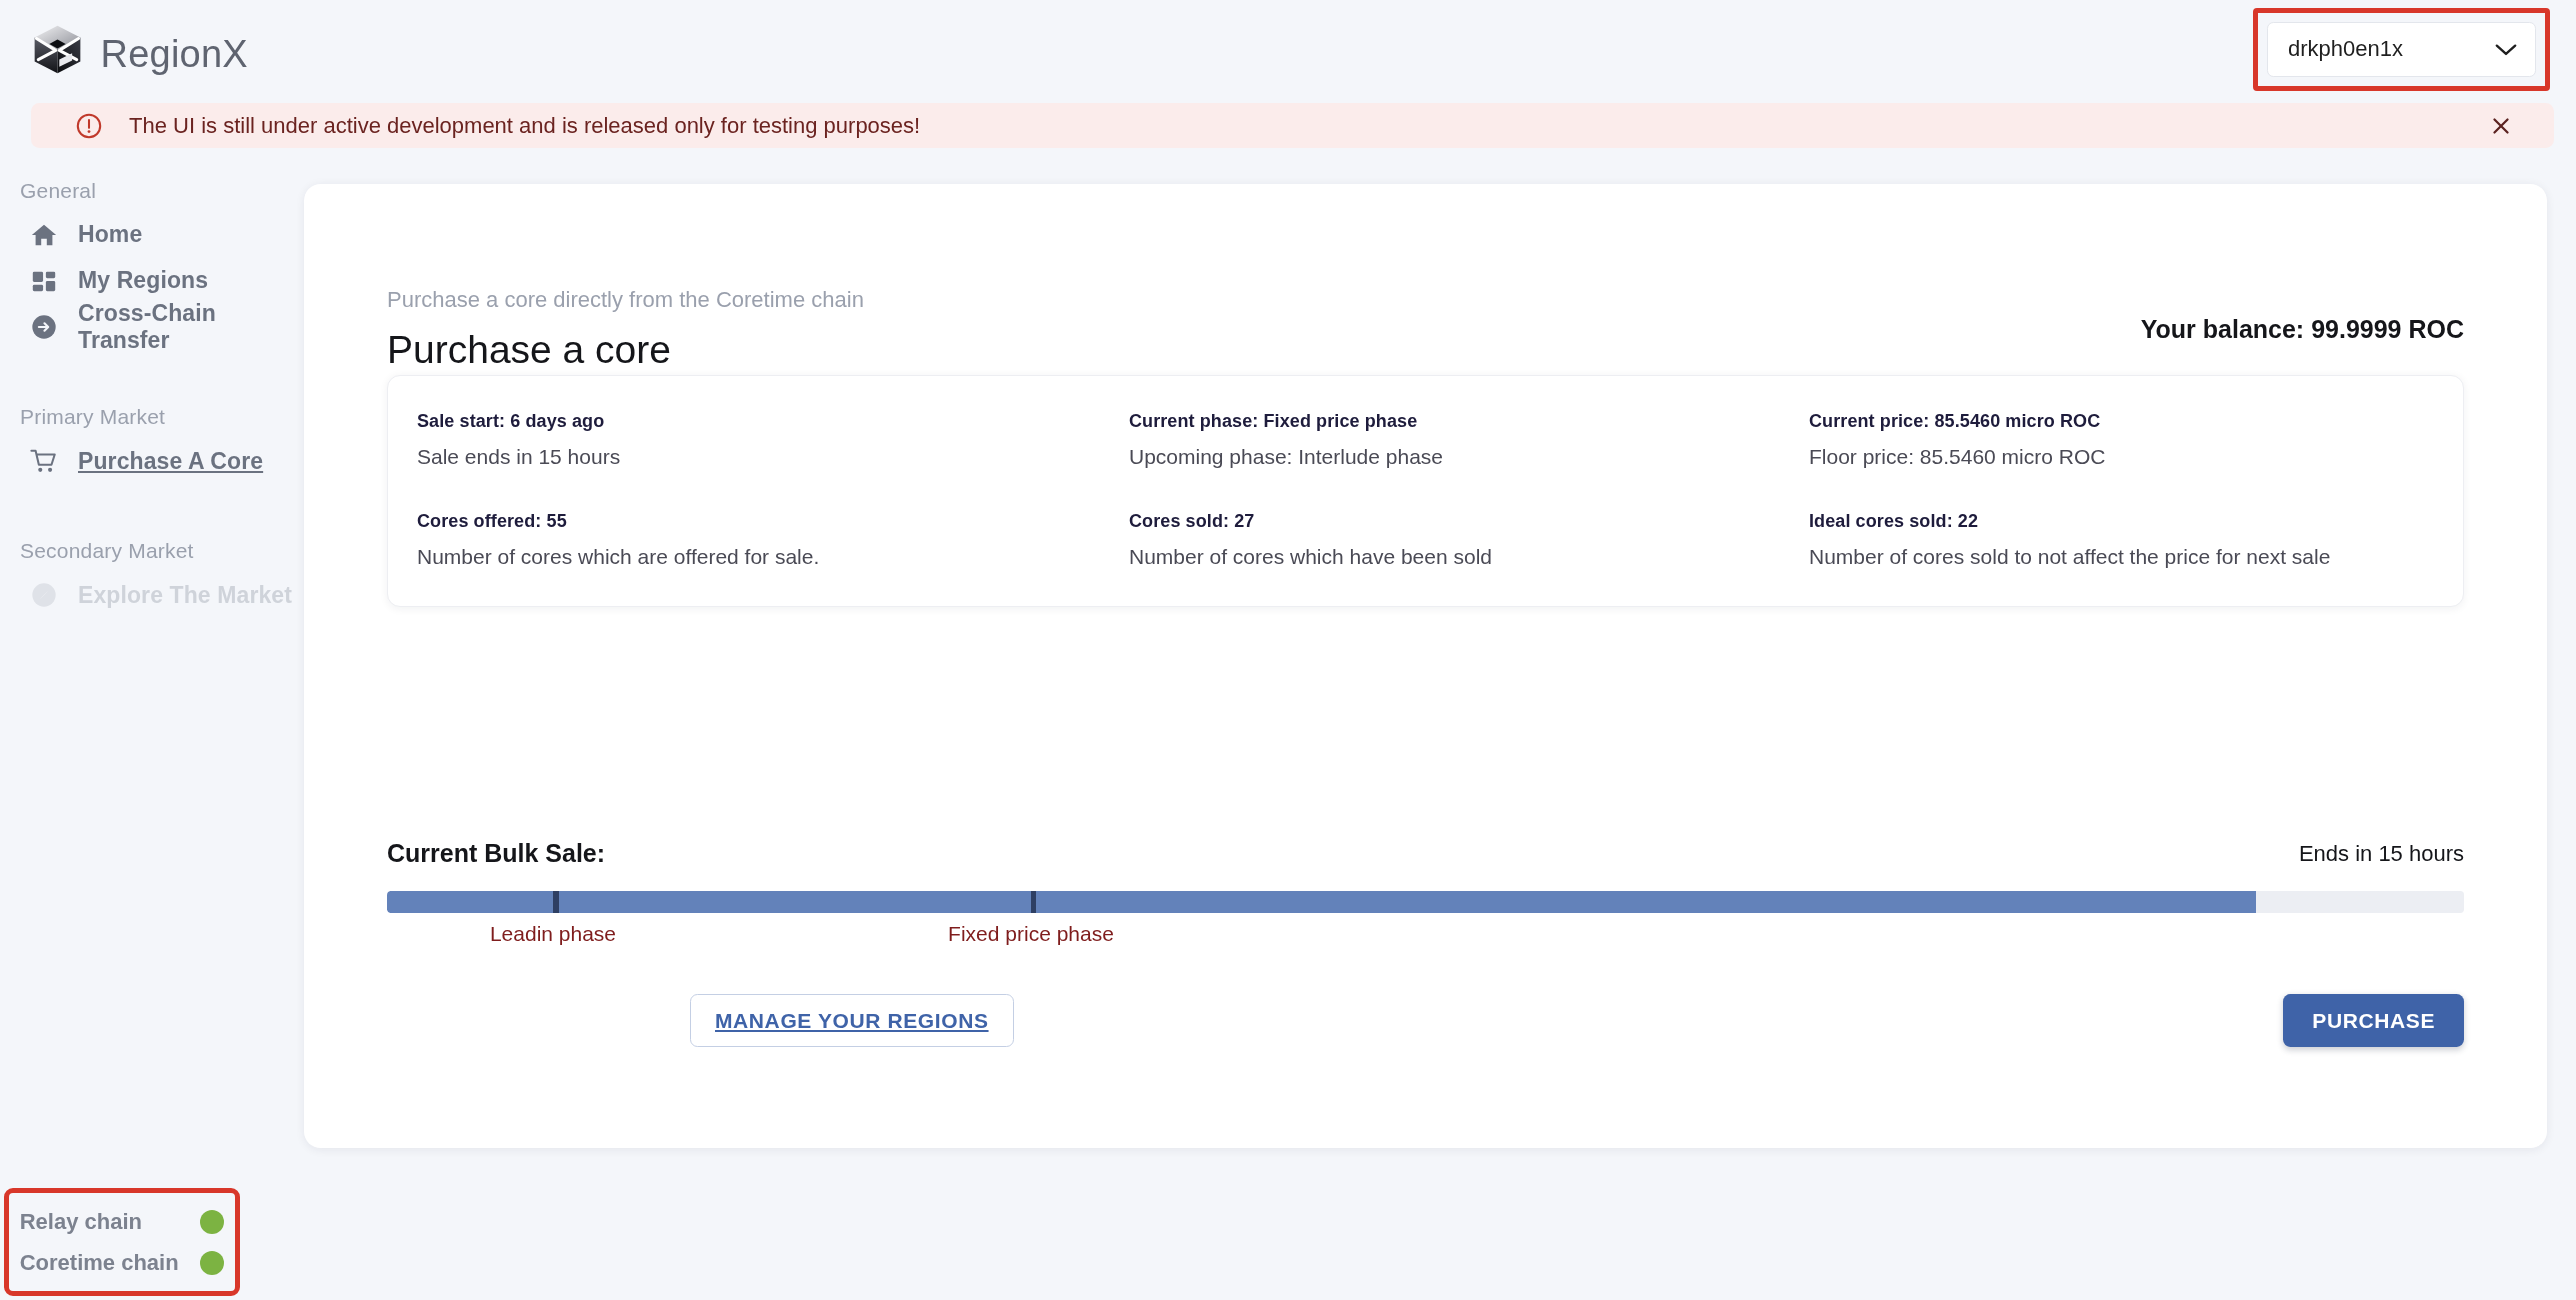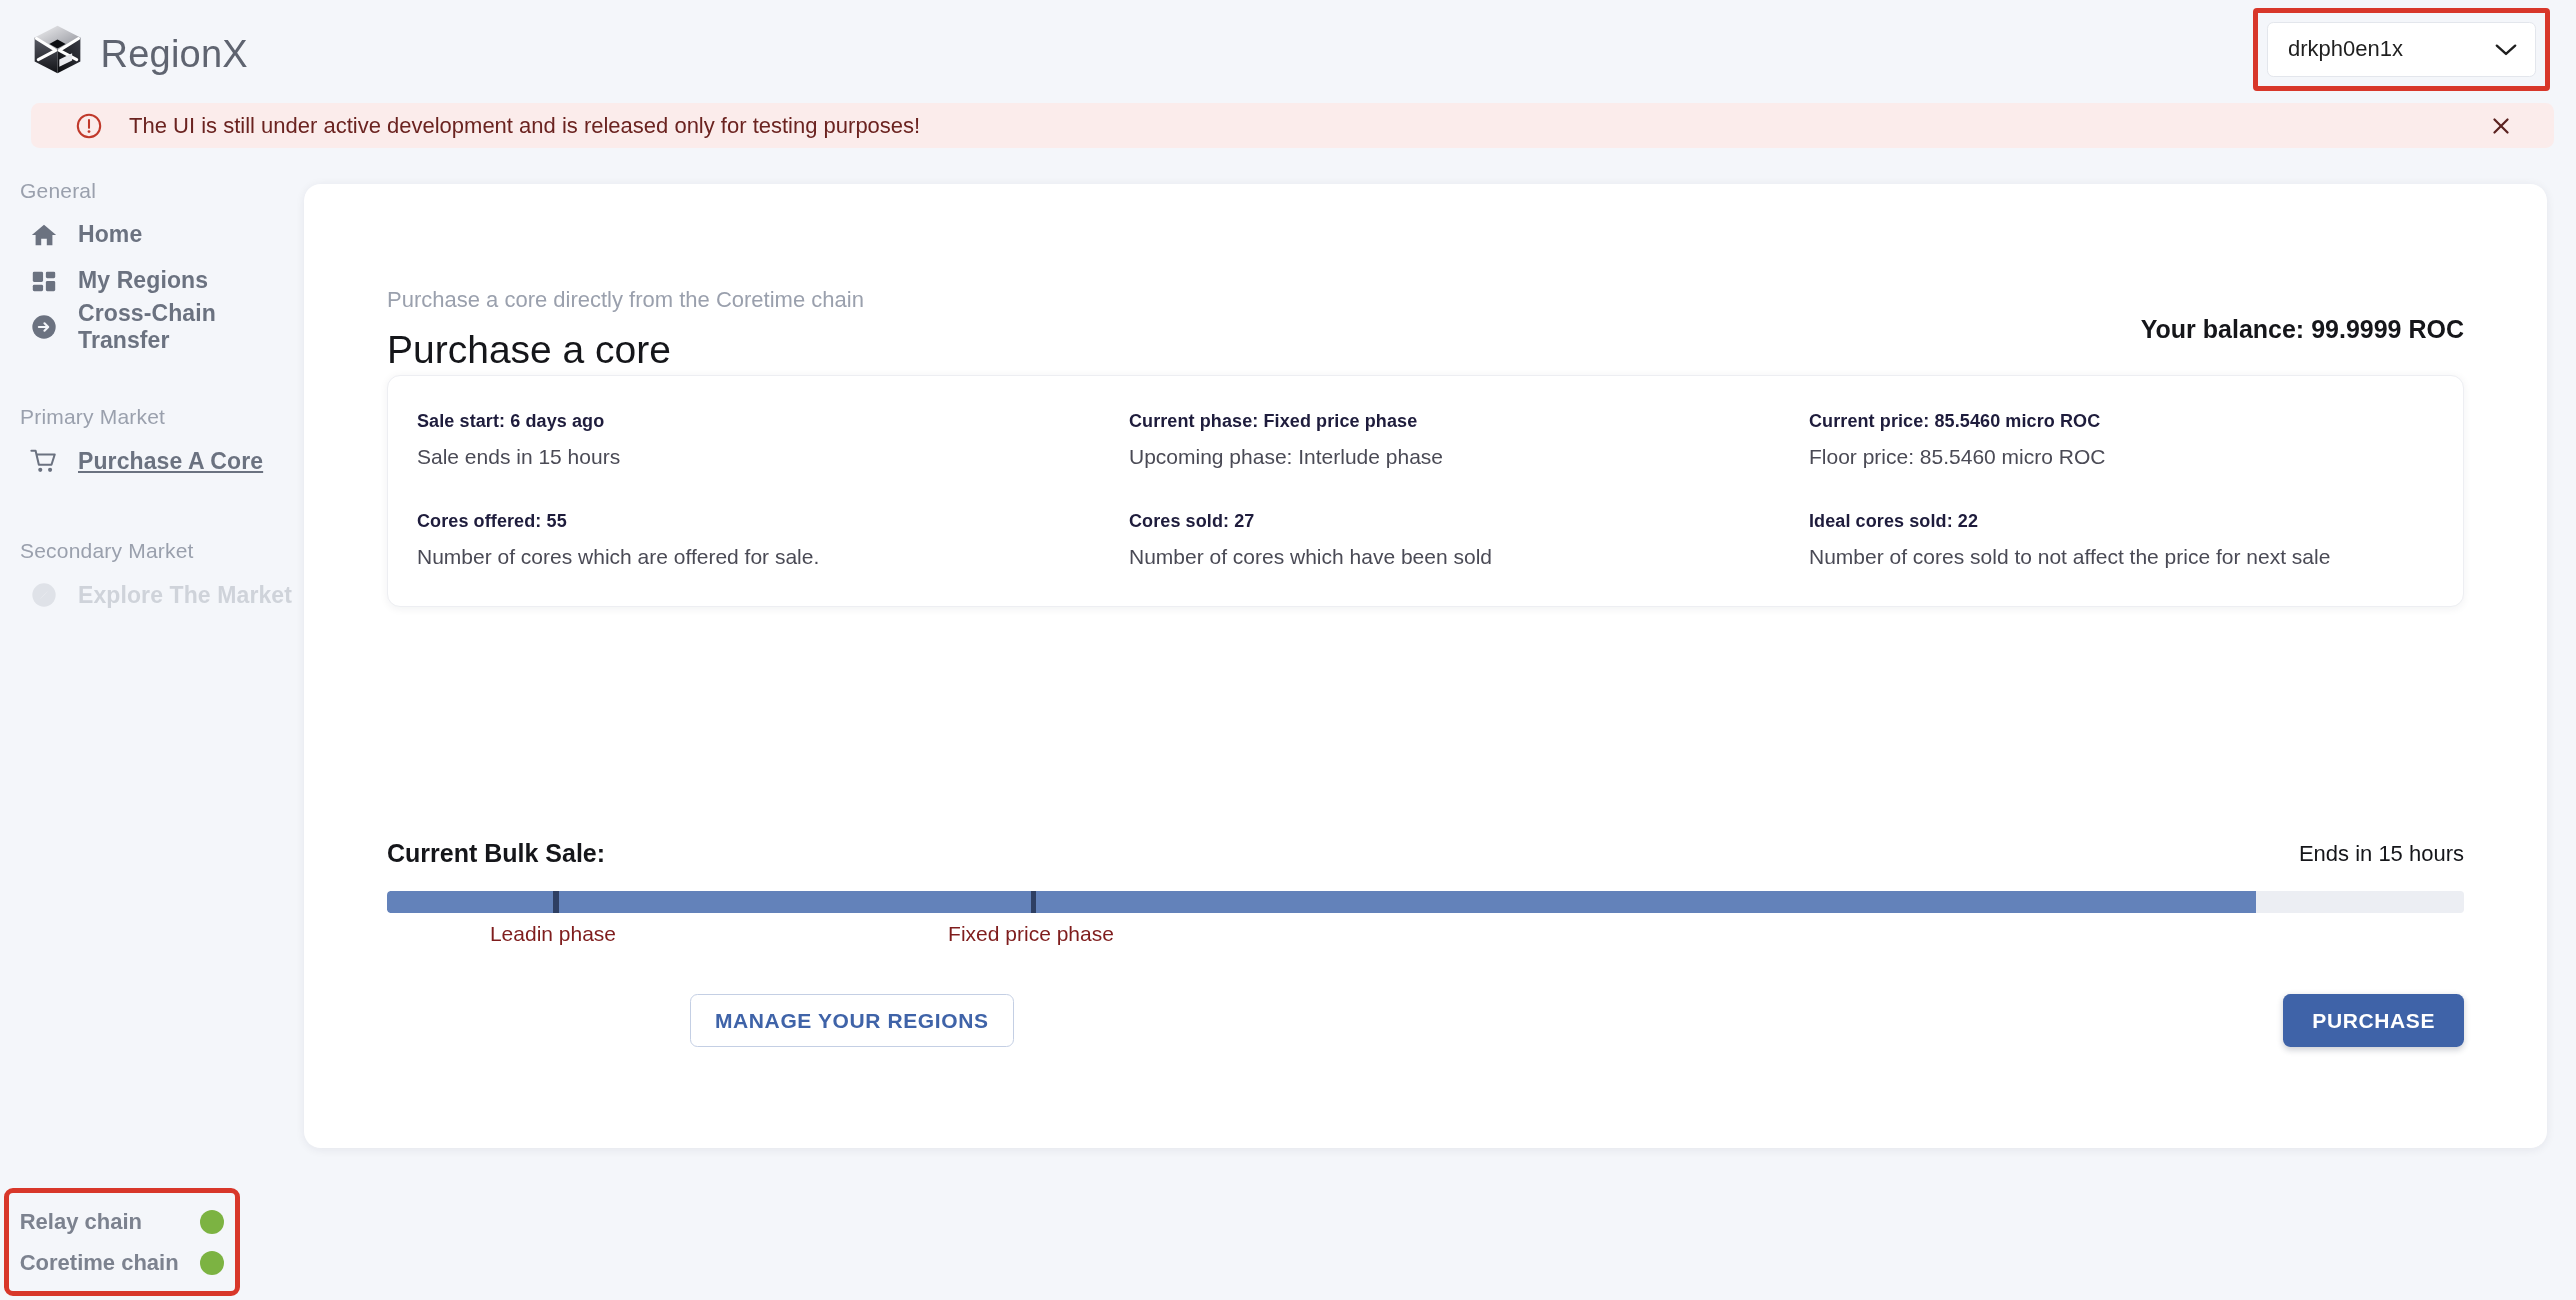--- a/index.html
+++ b/index.html
@@ -228,20 +228,21 @@
     display: flex;
     align-items: center;
     background: #ffffff;
     border: 0.9px solid #c4cfe4;
     border-radius: 7.4px;
     color: #3f63a8;
     font-size: 21px;
     font-weight: bold;
     letter-spacing: 0.6px;
     cursor: pointer;
+    text-decoration: underline;
   }
   .btn-primary {
     position: absolute;
     top: 810px; right: 83px;
     height: 53px;
     padding: 0 29px;
     display: flex;
     align-items: center;
     background: #3f63a8;
     border: none;

